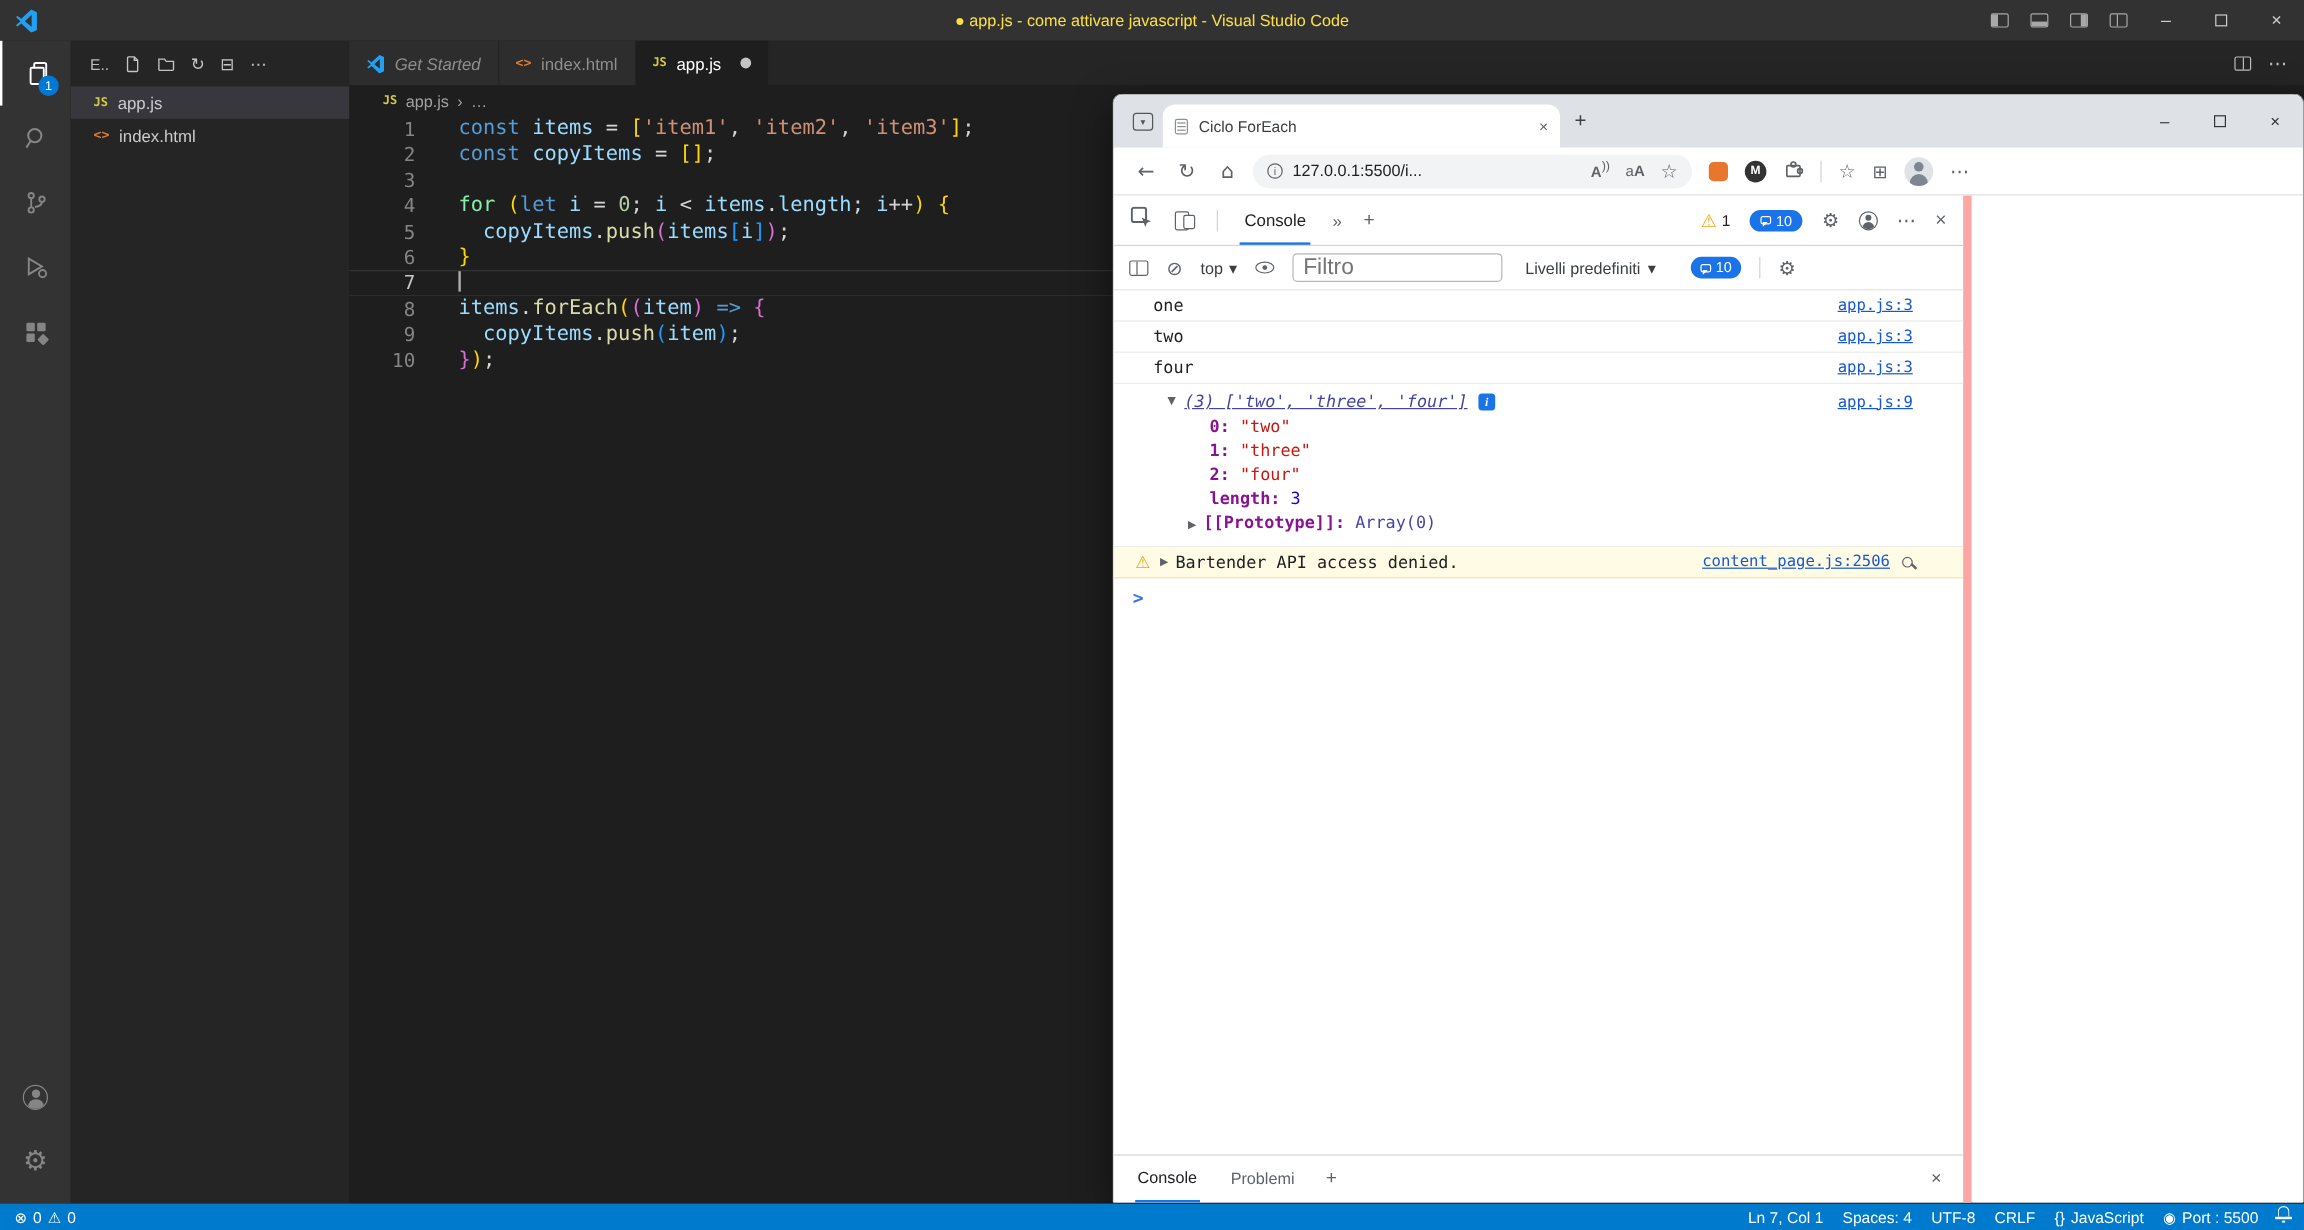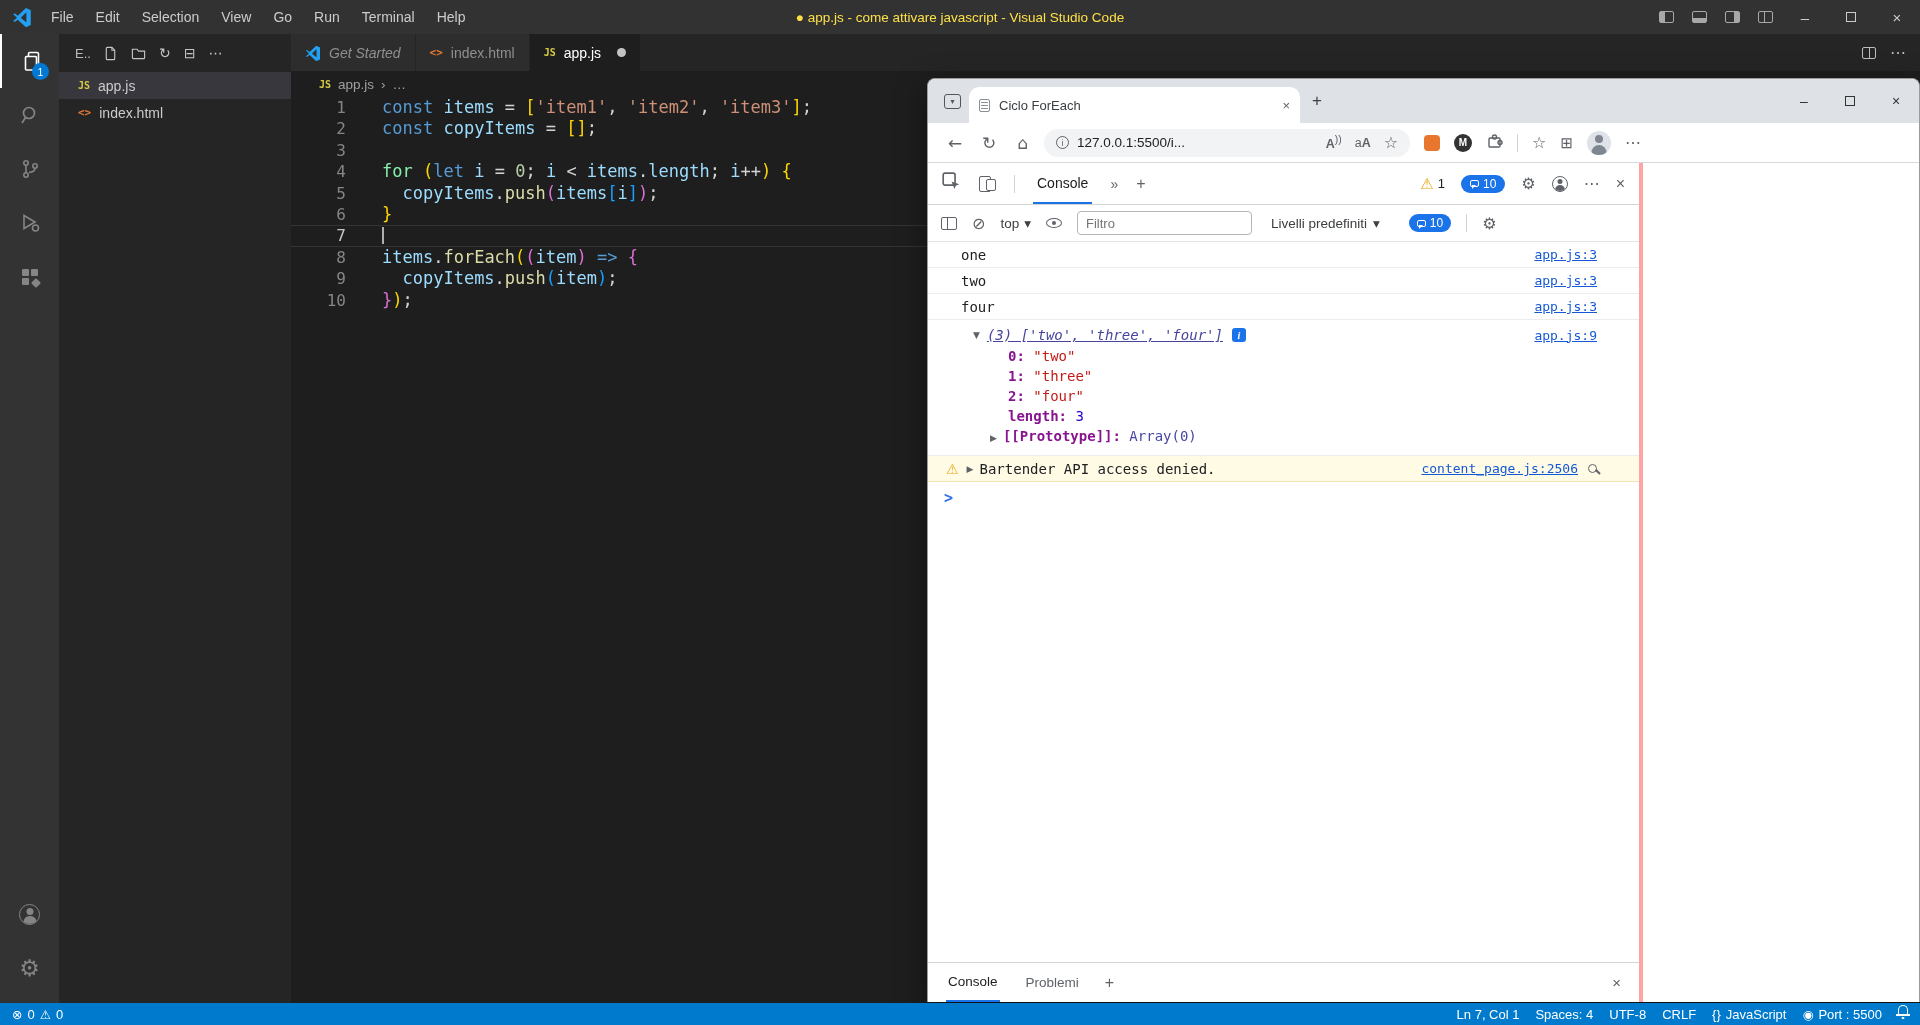--- a/index.html
+++ b/index.html
@@ -92,21 +92,21 @@
   .addr-actions { margin-left:auto; display:flex; align-items:center; gap:13px; color:#5f6368; font-size:12.5px; }
   .ext-row { display:flex; align-items:center; gap:14px; margin-left:14px; }
   .ext-orange { width:16px; height:16px; border-radius:4px; background:#e8762d; }
   .ext-m { width:18px; height:18px; border-radius:50%; background:#333; color:#fff; font-size:10px; font-weight:bold; display:flex; align-items:center; justify-content:center; }
   .vsep { width:1px; height:18px; background:#d0d3d6; }
   .person { position:relative; width:24px; height:24px; border-radius:50%; background:#dfe3e8; overflow:hidden; flex:none; }
   .person::before { content:''; position:absolute; top:4px; left:50%; transform:translateX(-50%); width:8px; height:8px; border-radius:50%; background:#7d8691; }
   .person::after { content:''; position:absolute; top:14px; left:50%; transform:translateX(-50%); width:15px; height:10px; border-radius:8px 8px 0 0; background:#7d8691; }
   .star-glyph { font-family:"DejaVu Sans",sans-serif; font-size:16px; }
 
-  .devtools { position:absolute; top:84px; left:0; width:715px; bottom:0; background:#ffffff; border-right:4px solid #fca5a5; display:flex; flex-direction:column; }
+  .devtools { position:absolute; top:84px; left:0; width:715px; bottom:0; background:#ffffff; border-right:7px solid #fca5a5; display:flex; flex-direction:column; }
   .page-area { position:absolute; top:84px; left:716px; right:0; bottom:0; background:#ffffff; }
 
   .dt-tabs { height:42px; border-bottom:1px solid #d4d4d4; display:flex; align-items:center; padding:0 14px; gap:18px; color:#5f6368; flex:none; }
   .dt-tab { height:100%; display:flex; align-items:center; padding:0 4px; font-size:14px; color:#202124; border-bottom:2.5px solid #1a73e8; font-weight:400; }
   .dt-right { margin-left:auto; display:flex; align-items:center; gap:16px; }
   .warn-badge { display:flex; align-items:center; gap:4px; font-size:13px; color:#202124; }
   .warn-tri { color:#eba613; font-family:"DejaVu Sans",sans-serif; font-size:15px; }
   .msg-badge { background:#1a73e8; color:#fff; border-radius:10px; padding:2px 9px; font-size:12px; display:flex; align-items:center; gap:4px; }
   .bubble { width:9px; height:7px; border:1.2px solid #fff; border-radius:2px; position:relative; }
   .bubble::after { content:''; position:absolute; left:1px; bottom:-3px; border:2px solid transparent; border-top-color:#fff; border-left-color:#fff; width:0; height:0; }
@@ -117,21 +117,21 @@
   .device-icon { position:relative; width:17px; height:15px; }
   .device-icon::before { content:''; position:absolute; left:0; top:0; width:10px; height:14px; border:1.4px solid #5f6368; border-radius:2px; }
   .device-icon::after { content:''; position:absolute; right:0; bottom:0; width:8px; height:10px; border:1.4px solid #5f6368; border-radius:2px; background:#fff; }
 
   .dt-ctoolbar { height:37px; border-bottom:1px solid #e4e4e4; display:flex; align-items:center; padding:0 13px; gap:15px; color:#5f6368; flex:none; }
   .panel-icon { width:16px; height:13px; border:1.4px solid #5f6368; border-radius:2px; }
   .panel-icon::before { content:''; display:block; width:5px; height:100%; border-right:1.4px solid #5f6368; }
   .ctx-select { display:flex; align-items:center; gap:5px; font-size:13.5px; color:#3c4043; }
   .eye { width:16px; height:10px; border:1.5px solid #5f6368; border-radius:50%; position:relative; }
   .eye::after { content:''; position:absolute; left:50%; top:50%; transform:translate(-50%,-50%); width:4px; height:4px; border-radius:50%; background:#5f6368; }
-  .filter-input { width:175px; height:24px; border:1px solid #b6b6b6; border-radius:4px; font-size:13px; padding:0 8px; color:#202124; font-family:"Liberation Sans",sans-serif; outline:none; background:#fff; }
+  .filter-input { width:175px; height:24px; border:1px solid #b6b6b6; border-radius:4px; font-size:19px; padding:0 8px; color:#202124; font-family:"Liberation Sans",sans-serif; outline:none; background:#fff; }
   .filter-input::placeholder { color:#757575; }
   .levels { display:flex; align-items:center; gap:6px; font-size:13.5px; color:#3c4043; margin-left:4px; }
   .blue-badge { background:#1a73e8; color:#fff; border-radius:10px; padding:2px 8px; font-size:12px; display:flex; align-items:center; gap:4px; margin-left:14px; }
 
   .dt-logs { flex:1; overflow:hidden; font-family:"DejaVu Sans Mono",monospace; font-size:14px; color:#202124; }
   .log-row { display:flex; align-items:center; min-height:26px; padding:4px 42px 4px 33px; border-bottom:1px solid #ececec; }
   .log-src { margin-left:auto; color:#1558d6; text-decoration:underline; font-size:13px; white-space:nowrap; padding-left:16px; }
   .log-group { border-bottom:1px solid #ececec; padding:4px 42px 7px 0; }
   .log-prevrow { display:flex; align-items:center; padding-left:45px; min-height:22px; }
   .caret { color:#5f6368; font-size:9px; margin-right:7px; flex:none; font-family:"DejaVu Sans",sans-serif; }
@@ -158,30 +158,20 @@
 </style>
 </head>
 <body>
 
 <div class="titlebar">
   <span class="vsc-logo">
     <svg viewBox="0 0 16 16" width="20" height="20">
         <path fill="#22a0f2" d="M11.2 0.8 4.6 6.9 2.1 5 1 5.8l3 2.7-3 2.7 1.1.8 2.5-1.9 6.6 6.1 3.8-1.8V2.6L11.2.8zM11.5 4.2v8.1L7 8.5l4.5-4.3z"></path>
       </svg>
   </span>
-  <nav class="menubar">
-    <span class="menu-item">File</span>
-    <span class="menu-item">Edit</span>
-    <span class="menu-item">Selection</span>
-    <span class="menu-item">View</span>
-    <span class="menu-item">Go</span>
-    <span class="menu-item">Run</span>
-    <span class="menu-item">Terminal</span>
-    <span class="menu-item">Help</span>
-  </nav>
   <div class="window-title">● app.js - come attivare javascript - Visual Studio Code</div>
   <div class="tb-controls">
     <span class="wb-icon left"></span>
     <span class="wb-icon bottom"></span>
     <span class="wb-icon right"></span>
     <span class="wb-icon grid"></span>
     <span class="win-btn">–</span>
     <span class="win-btn">
         <span class="sq"></span>
       </span>

